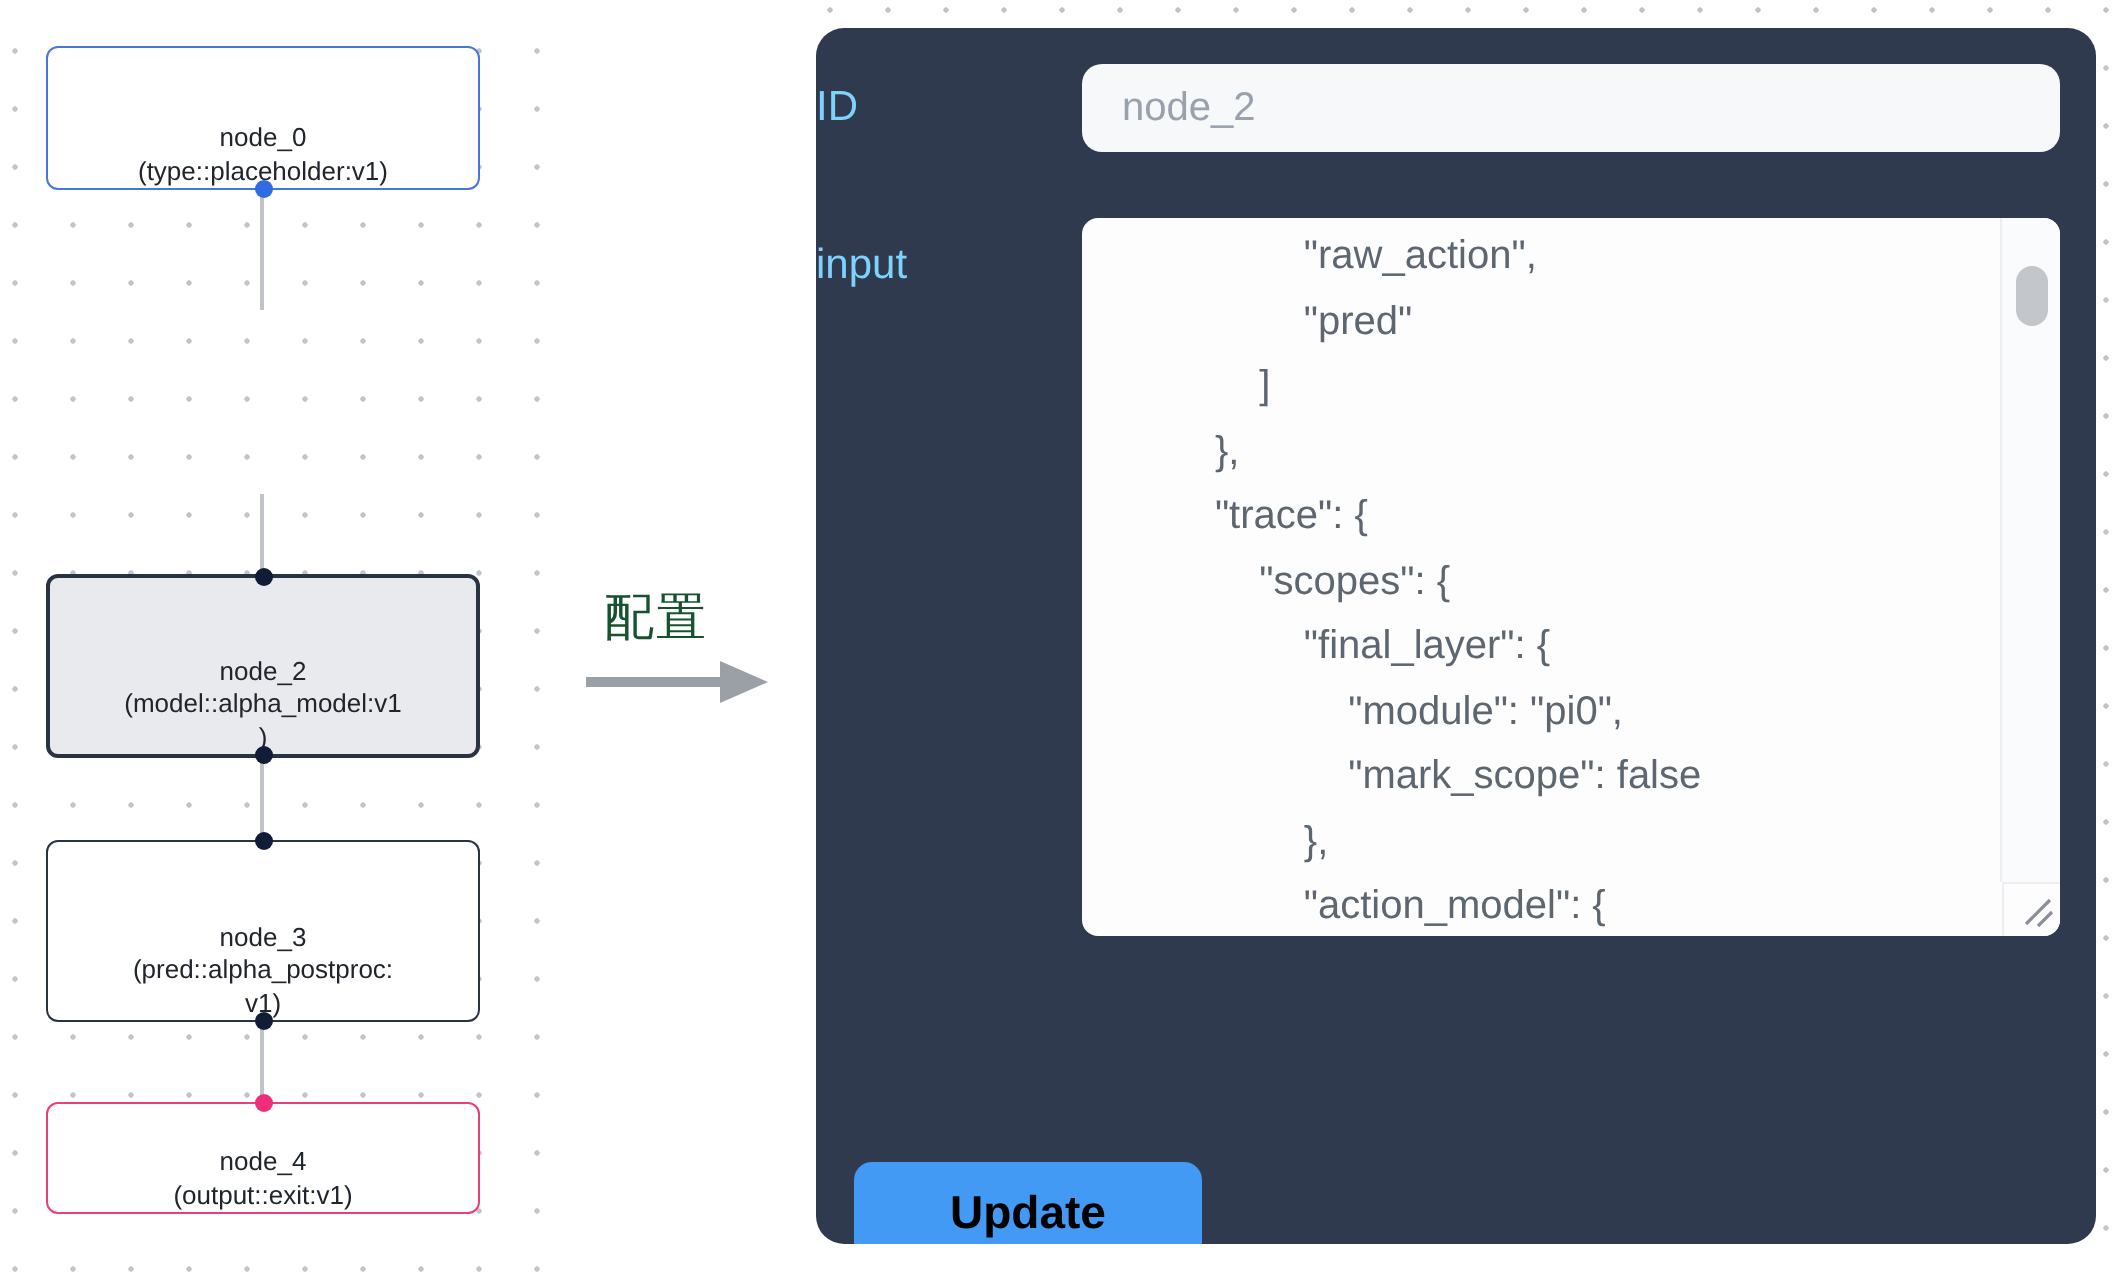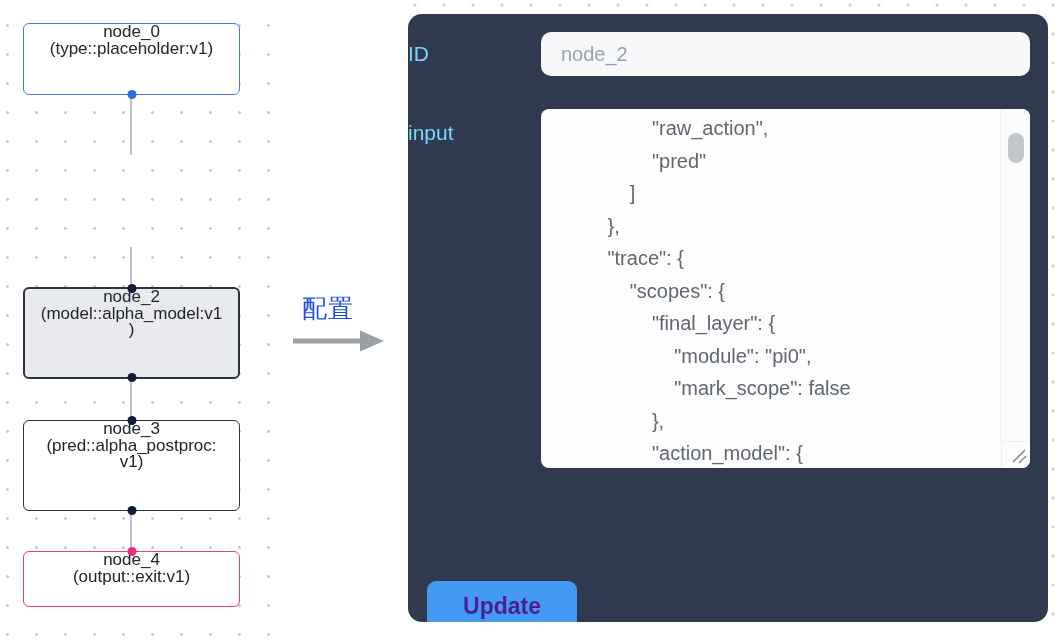--- a/index.html
+++ b/index.html
@@ -11,38 +11,38 @@
   
   .canvas{
     position:absolute;left:0;top:0;width:282px;height:643px;
     background-image:radial-gradient(circle,#c2c5cb 1.2px,rgba(0,0,0,0) 1.5px);
     background-size:29px 29px;background-position:-7px 11px;
   }
   .edge{position:absolute;left:130px;width:2px;background:#c0c4ca;}
   .flow-node{
     position:absolute;left:23px;width:217px;box-sizing:border-box;
     background:#ffffff;border:1.5px solid #2a3342;border-radius:6px;
-    display:flex;flex-direction:column;align-items:center;justify-content:flex-start;
-    font-size:17px;line-height:16.5px;color:#20242c;text-align:center;
+    display:flex;flex-direction:column;align-items:center;justify-content:flex-end;
+    font-size:13px;line-height:16.5px;color:#20242c;text-align:center;
   }
   .flow-node--input{border-color:#4678d8;}
   .flow-node--selected{background:#e9eaed;border-width:2px;}
   .flow-node--output{border-color:#ea3d7d;}
   .port{
     position:absolute;left:50%;width:9px;height:9px;border-radius:50%;
     background:#111c36;transform:translateX(-50%);
   }
   .port--top{top:-5px;}
   .port--bottom{bottom:-5px;}
   .port--blue{background:#2e6ce0;}
   .port--pink{background:#ee2e7b;}
 
   
   .transition{position:absolute;left:292px;top:292px;width:100px;}
-  .transition-label{font-size:25px;color:#1d4ed8;margin:0 0 5px 10px;letter-spacing:1px;}
+  .transition-label{font-size:25px;color:#14532d;margin:0 0 5px 10px;letter-spacing:1px;}
   .arrow-svg{display:block;}
 
   
   .right-area{
     position:absolute;left:390px;top:0;width:672px;height:622px;
     background-image:radial-gradient(circle,#c2c5cb 1.2px,rgba(0,0,0,0) 1.5px);
     background-size:29px 29px;background-position:10.5px -9.5px;
   }
   .panel{
     position:absolute;left:18px;top:14px;width:640px;height:608px;
@@ -76,22 +76,22 @@
   .sb-thumb{
     position:absolute;top:24px;right:6px;width:16px;height:30px;
     border-radius:8px;background:#c3c6cb;
   }
   .resize-corner{
     position:absolute;right:0;bottom:0;width:29px;height:27px;box-sizing:border-box;
     background:#fdfdfe;border-left:1px solid #eceef2;border-top:1px solid #eceef2;
   }
   .resize-corner svg{position:absolute;right:2px;bottom:3px;}
   .update-btn{
-    position:absolute;left:19px;top:567px;width:150px;height:50px;
-    background:#429af5;color:#4c1d95;font-size:23px;font-weight:600;
+    position:absolute;left:19px;top:567px;width:174px;height:50px;
+    background:#429af5;color:#000000;font-size:23px;font-weight:600;
     border:none;border-radius:9px;font-family:inherit;cursor:pointer;
   }
 </style>
 </head>
 <body>
 
 <div class="canvas">
 
   <div class="edge" style="top:95px;height:60px"></div>
   <div class="edge" style="top:247px;height:40px"></div>

